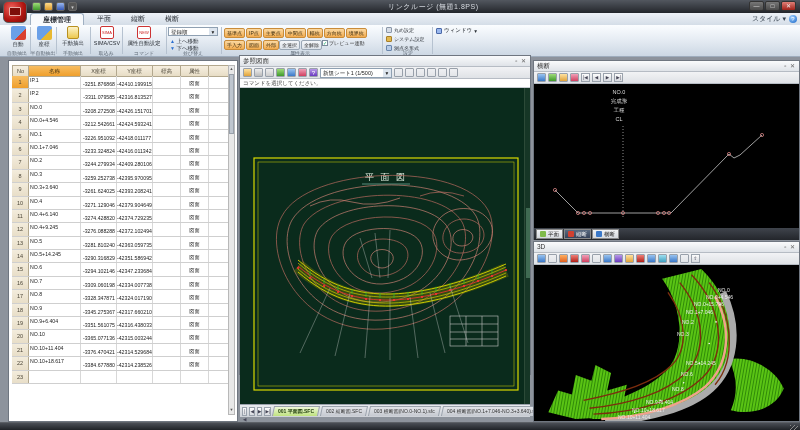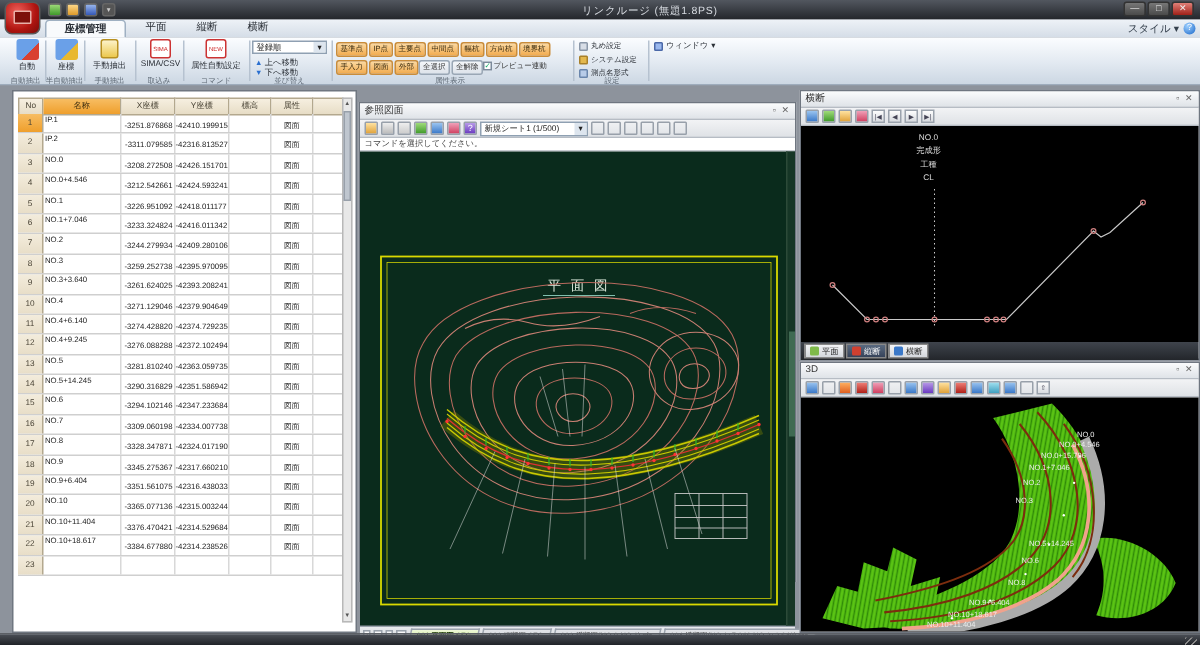--- a/index.html
+++ b/index.html
@@ -57,21 +57,21 @@
   .trow .c{border-right:1px solid #d8d8d8;overflow:hidden}
   .trow .cno{background:linear-gradient(#f3ecdc,#e8dec8);border-right:1px solid #b3a88e;font-size:5.5px;text-align:center;line-height:13px;color:#4a4436}
   .rows>div:first-of-type .cno{background:linear-gradient(#f7bd62,#ef9f2c)}
   .trow .cname{font-size:5.2px;padding:1px 0 0 1px;color:#222;border-bottom:none}
   .trow .cx,.trow .cy{font-size:5.2px;text-align:right;padding:5px 1px 0 0;color:#222}
   .trow .cattr{font-size:5.2px;text-align:center;padding-top:4px;color:#222}
   .tscroll{position:absolute;right:2px;top:4px;width:7px;height:350px;background:#e8e8e8;border:1px solid #b8b8b8}
   .tscroll .thumb{position:absolute;left:0;top:8px;width:5px;height:60px;background:#bfc6cf;border:1px solid #98a0aa;margin:0 0 0 0}
   .tscroll .sarr{position:absolute;left:0;width:5px;height:7px;font-size:4px;text-align:center;color:#555}
   
-  .cadwrap{left:239px;top:68px;width:292px;height:320px}
+  .cadwrap{left:239px;top:55px;width:292px;height:320px}
   .cad-msg{height:9px;background:#fff;border-bottom:1px solid #c8ccd2;font-size:5.5px;line-height:8px;padding-left:3px;color:#444}
   .cad-canvas{position:relative;height:316px;background:#0a2b1c}
   .cad-canvas svg{display:block}
   .cad-scroll{position:absolute;right:0;top:0;width:6px;height:316px;background:#163626;border-left:1px solid #2c4a38}
   .cad-scroll .thumb{position:absolute;left:1px;top:120px;width:4px;height:70px;background:#3f6a52}
   .cadtabs{height:13px;background:linear-gradient(#e9ebee,#cdd1d7);display:flex;align-items:center;gap:2px;padding:0 2px;border-top:1px solid #9aa2ac}
   .navb{width:9px;height:9px;background:linear-gradient(#fdfdfd,#d8dbe0);border:1px solid #9aa2ac;font-size:4.5px;line-height:8px;text-align:center;color:#445}
   .sheettab{font-size:5px;line-height:9px;padding:0 4px;background:linear-gradient(#e2e4e8,#c6cad1);border:1px solid #9aa2ac;border-bottom:none;color:#333;white-space:nowrap;transform:skewX(-12deg)}
   .sheettab span{display:inline-block;transform:skewX(12deg)}
   .sheettab.active{background:linear-gradient(#eef8d8,#bfe27f);font-weight:bold;color:#1d3a08}

